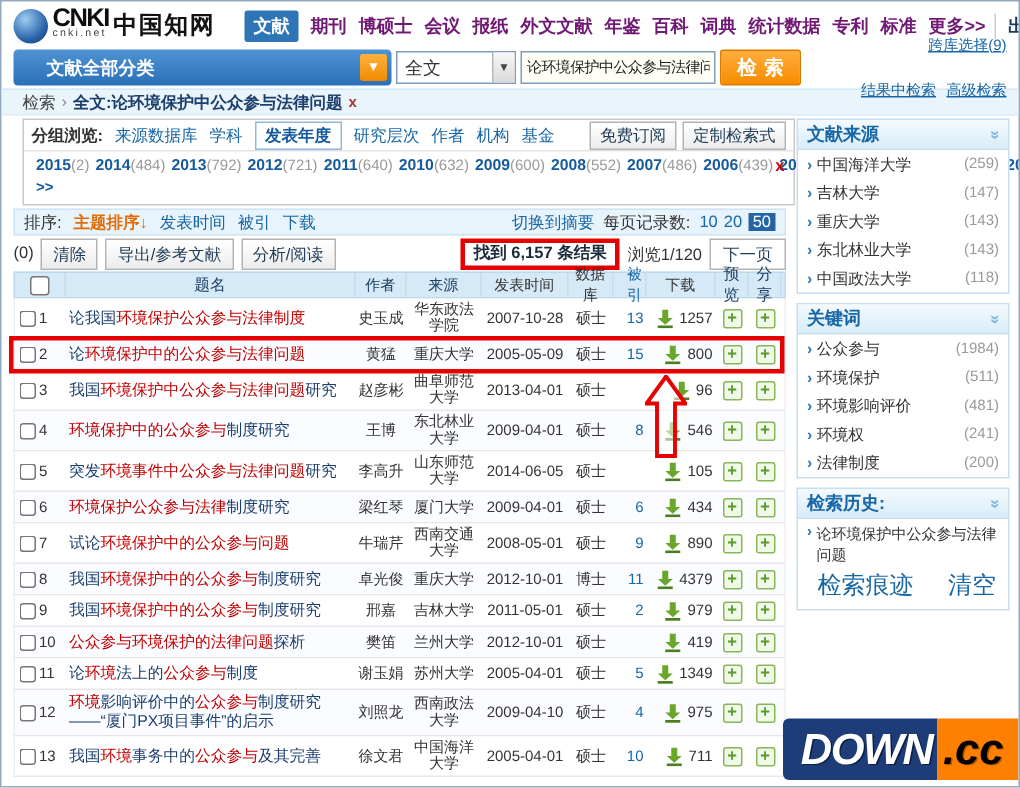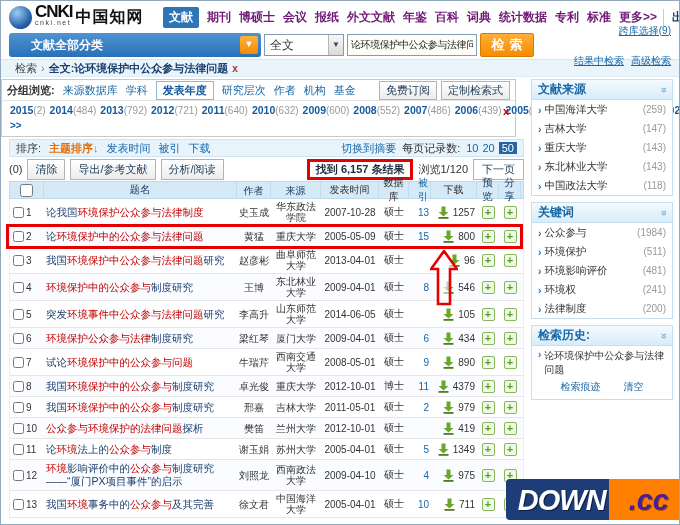--- a/index.html
+++ b/index.html
@@ -28,21 +28,21 @@
 .searchbtn{width:54px;flex:none;height:24px;background:linear-gradient(#ffae3c,#f78c00);border:1px solid #d97b00;color:#fff;font-weight:bold;font-size:13px;text-align:center;line-height:22px;border-radius:2px;letter-spacing:5px;padding-left:5px;cursor:pointer}
 .srlinks{flex:1;display:flex;flex-direction:column;align-items:flex-end;font-size:10px;gap:19px;line-height:11px}
 .srlinks a{color:#1766a6;text-decoration:underline}
 .srl2{display:flex;gap:7px}
 
 .bc{height:18px;background:#e9f4fb;border-top:1px solid #d3e8f5;border-bottom:1px solid #dcedf8;display:flex;align-items:center;padding:0 14px;font-size:11px;color:#444;gap:4px;margin-top:2px}
 .bc b{color:#1c3f6e}
 .bc .sep{color:#888}
 .bc .x{color:#a33;font-weight:bold;font-size:10px}
 
-.gbox{margin:2px 0 0;width:515px;border:1px solid #c9c9c9}
+.gbox{margin:2px 14px 0;width:515px;border:1px solid #c9c9c9}
 .ghead{display:flex;align-items:center;padding:2px 5px;font-size:11px;gap:8px;height:20px}
 .glabel{color:#333;font-weight:bold}
 .gtab{color:#1766a6}
 .gtab.active{border:1px solid #8fb9dc;background:#fff;padding:1px 6px;font-weight:bold;color:#155a9e}
 .gbtns{margin-left:auto;display:flex;gap:4px}
 .gbtn{border:1px solid #b3b3b3;background:linear-gradient(#fff,#ececec);padding:1px 6px;font-size:11px;color:#1d3b57}
 .years{position:relative;border-top:1px solid #e3e3e3;padding:2px 18px 3px 8px;font-size:10px;line-height:15px}
 .year{margin-right:4px;white-space:nowrap}
 .year b{color:#155a9e;font-size:10.5px}
 .year .cnt{color:#999}
@@ -89,29 +89,29 @@
 .sb{position:absolute;left:530px;top:78px;width:142px}
 .sbox{border:1px solid #c5dff0;background:#fff;margin-bottom:6px}
 .sbhead{height:20px;background:linear-gradient(#f4fafe,#d8ecf9);border-bottom:1px solid #c5dff0;display:flex;align-items:center;padding:0 6px;color:#1766a6;font-weight:bold;font-size:12px}
 .dchev{margin-left:auto;color:#79b4e0;display:inline-block;transform:rotate(-90deg);font-size:11px;cursor:pointer}
 .sbitem{display:flex;align-items:center;padding:2.5px 6px;font-size:10.5px}
 .sbitem .bj{color:#2e75b6;margin-right:3px;font-weight:bold}
 .sbitem .nm{color:#333}
 .sbitem .ct{margin-left:auto;color:#999;font-size:10px}
 .histitem{padding:3px 6px 0;font-size:10px;display:flex}
 .histitem .nm{color:#333}
-.hist-links{display:flex;justify-content:center;gap:23px;padding:3px 8px 5px;font-size:10px}
+.hist-links{display:flex;justify-content:flex-end;gap:23px;padding:3px 8px 5px;font-size:16px}
 .hist-links a{color:#1766a6}
 
 .ann-box{position:absolute;left:5px;top:219px;width:517px;height:26px;border:3px solid #e60000;z-index:6;pointer-events:none}
 .ann-arrow{position:absolute;left:429px;top:247px;z-index:6;pointer-events:none}
 
 .wm{position:absolute;right:0;bottom:4px;display:flex;z-index:9;height:41px;align-items:stretch}
 .wm .d{background:#1d3c78;color:#fff;font-style:italic;font-weight:900;font-size:29px;padding:3px 3px 0 12px;border-radius:4px 0 0 4px;letter-spacing:-1px;line-height:36px;text-shadow:1px 1px 0 #0a1f45}
-.wm .cc{background:#ff7f00;color:#4c1d95;font-style:italic;font-weight:900;font-size:29px;padding:3px 10px 0 20px;line-height:36px;text-shadow:1px 1px 0 #b35600}
+.wm .cc{background:#ff7f00;color:#000000;font-style:italic;font-weight:900;font-size:29px;padding:3px 10px 0 4px;line-height:36px;text-shadow:1px 1px 0 #b35600}
 </style>
 </head>
 <body>
 
 <div class="hd">
   <div class="logo">
     <span class="globe"></span>
     <span class="lgmid">
       <span class="cnki-txt">CNKI</span>
       <span class="cnki-net">cnki.net</span>

